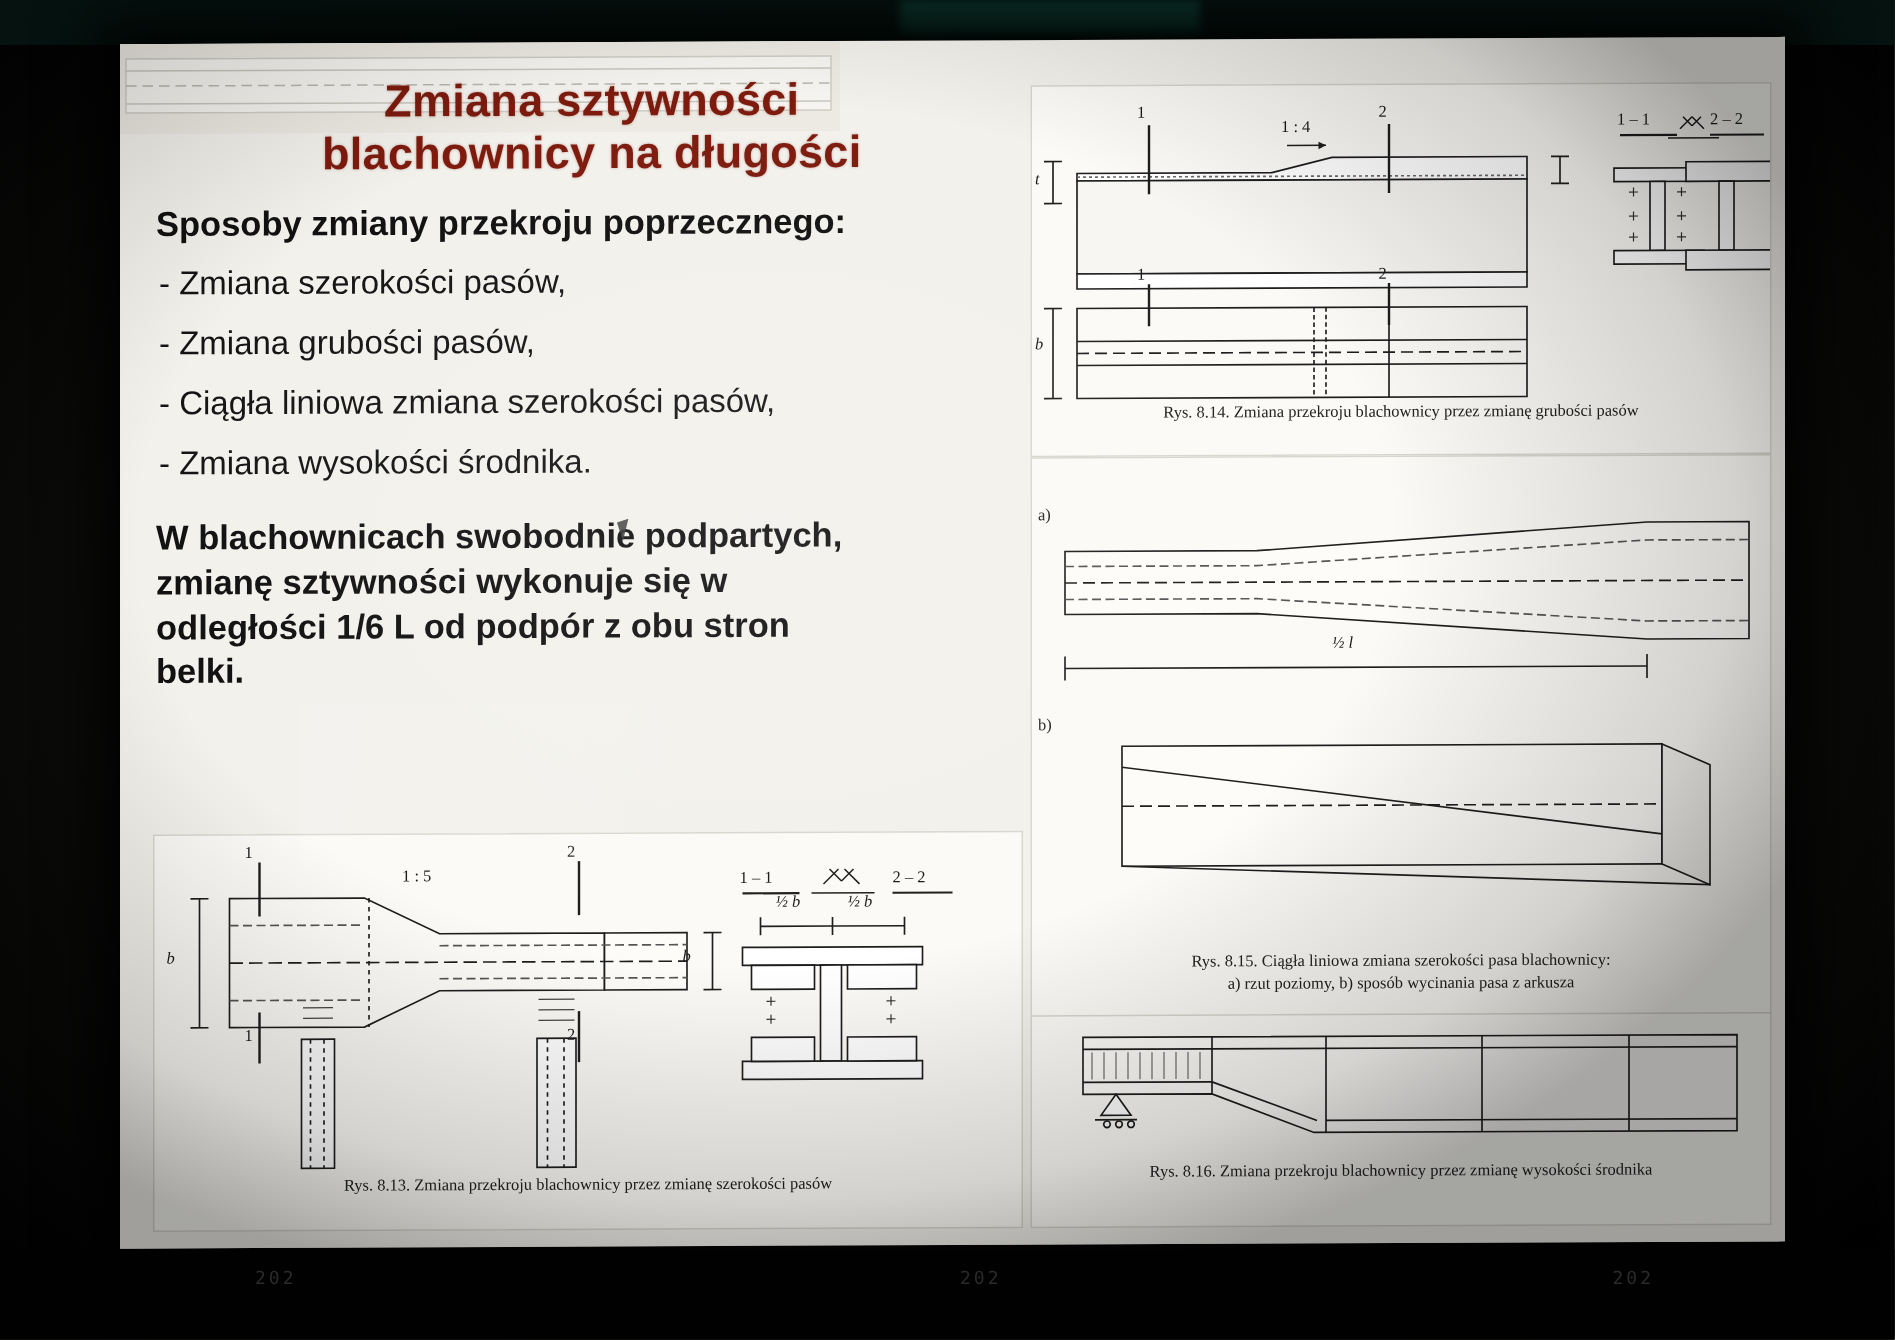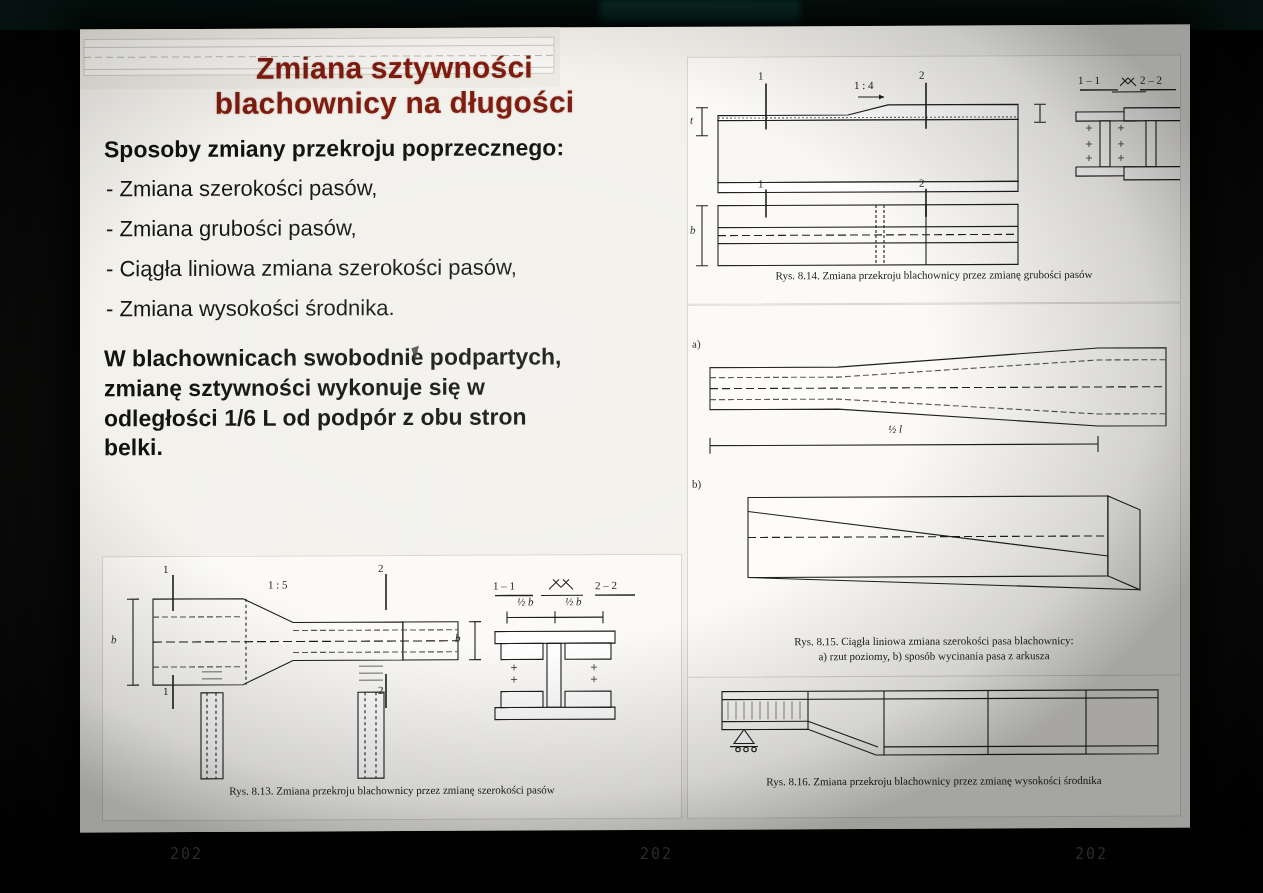--- a/index.html
+++ b/index.html
@@ -36,21 +36,21 @@
   }
   .bottom-strip {
     position:absolute;
     left: 0; bottom: 0; width: 1263px; height: 60px;
     background: #010101;
   }
   .bottom-strip .glow {
     position:absolute;
     top: 12px;
     color: #2b2b2b;
-    font-size: 15px;
+    font-size: 12px;
     letter-spacing: 2px;
     font-family: "DejaVu Sans Mono", monospace;
   }
 
   
   #slide {
     position: absolute;
     left: 80px;
     top: 27px;
     width: 1110px;

